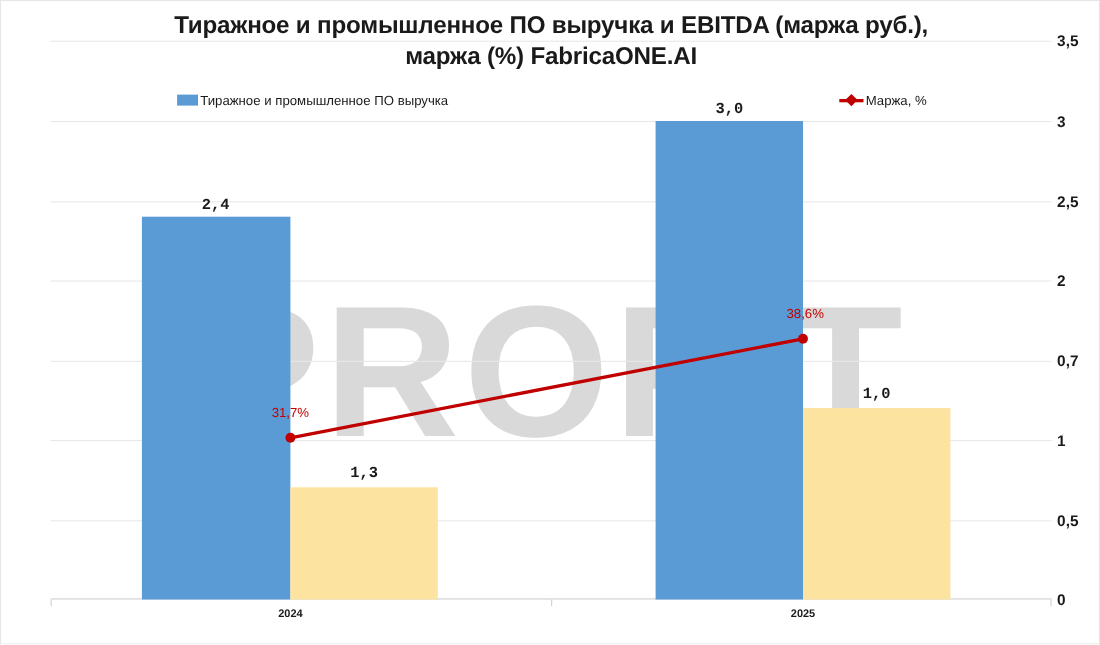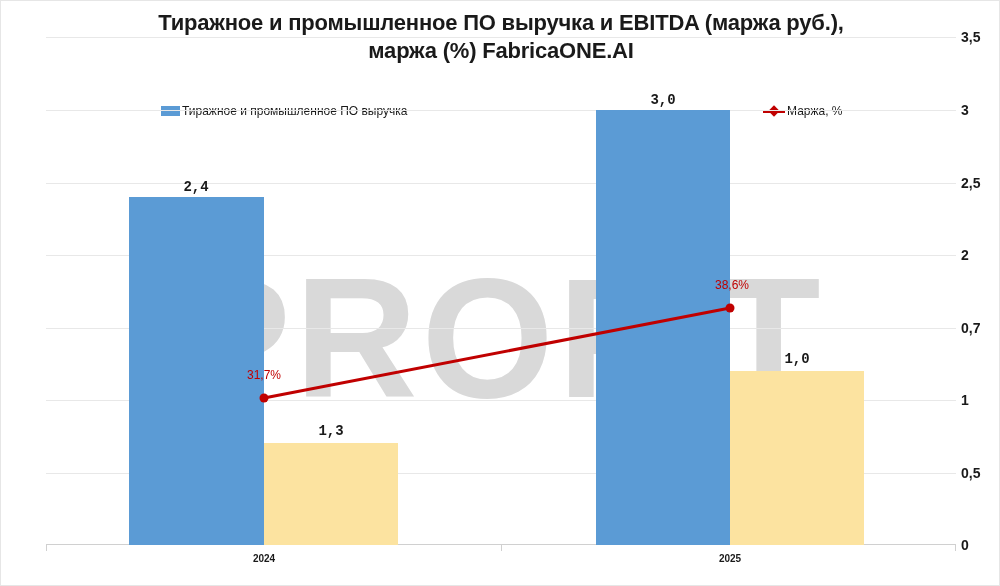--- a/index.html
+++ b/index.html
@@ -42,21 +42,20 @@
     top: 82px;
     width: 730px;
     height: 16px;
   }
   .legend-item {
     position: absolute;
     display: flex;
     align-items: center;
     height: 16px;
     white-space: nowrap;
-    margin-top: 20px;
   }
   .legend-item .lg-label {
     font-size: 12px;
     color: #1a1a1a;
     line-height: 1;
   }
   .swatch {
     width: 19px;
     height: 10px;
     margin-right: 2px;

